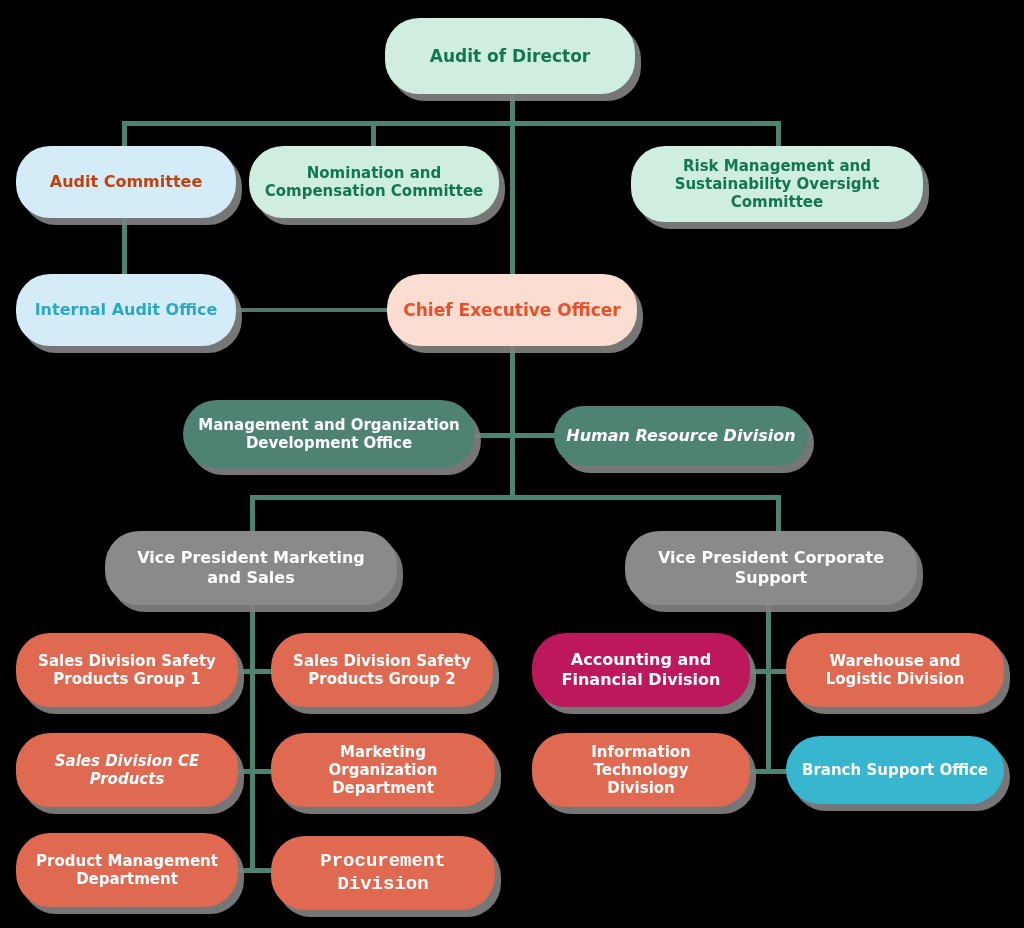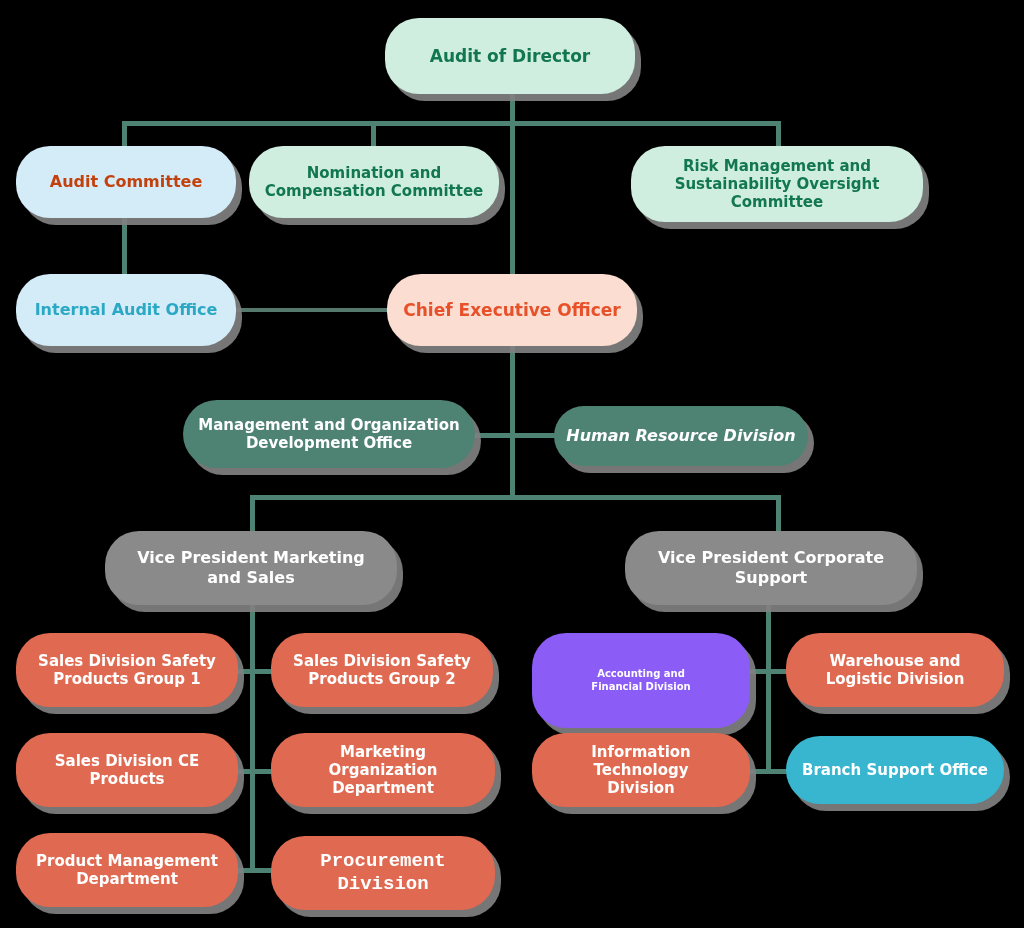--- a/index.html
+++ b/index.html
@@ -121,31 +121,31 @@
   <div class="node" style="left:16px;top:633px;width:222px;height:74px;background:#e06a51;color:#ffffff;font-size:15px;">
     <span>Sales Division Safety
 Products Group 1</span>
   </div>
 
   <div class="node" style="left:271px;top:633px;width:222px;height:74px;background:#e06a51;color:#ffffff;font-size:15px;">
     <span>Sales Division Safety
 Products Group 2</span>
   </div>
 
-  <div class="node" style="left:532px;top:633px;width:218px;height:95px;background:#8b5cf6;color:#ffffff;font-size:10px;">
+  <div class="node" style="left:532px;top:633px;width:218px;height:74px;background:#be185d;color:#ffffff;font-size:16px;">
     <span>Accounting and
 Financial Division</span>
   </div>
 
   <div class="node" style="left:786px;top:633px;width:218px;height:74px;background:#e06a51;color:#ffffff;font-size:15px;">
     <span>Warehouse and
 Logistic Division</span>
   </div>
 
-  <div class="node" style="left:16px;top:733px;width:222px;height:74px;background:#e06a51;color:#ffffff;font-size:15px;">
+  <div class="node" style="left:16px;top:733px;width:222px;height:74px;background:#e06a51;color:#ffffff;font-size:15px;font-style:italic;">
     <span>Sales Division CE
 Products</span>
   </div>
 
   <div class="node" style="left:271px;top:733px;width:224px;height:74px;background:#e06a51;color:#ffffff;font-size:15px;">
     <span>Marketing Organization
 Department</span>
   </div>
 
   <div class="node" style="left:532px;top:733px;width:218px;height:74px;background:#e06a51;color:#ffffff;font-size:15px;">

